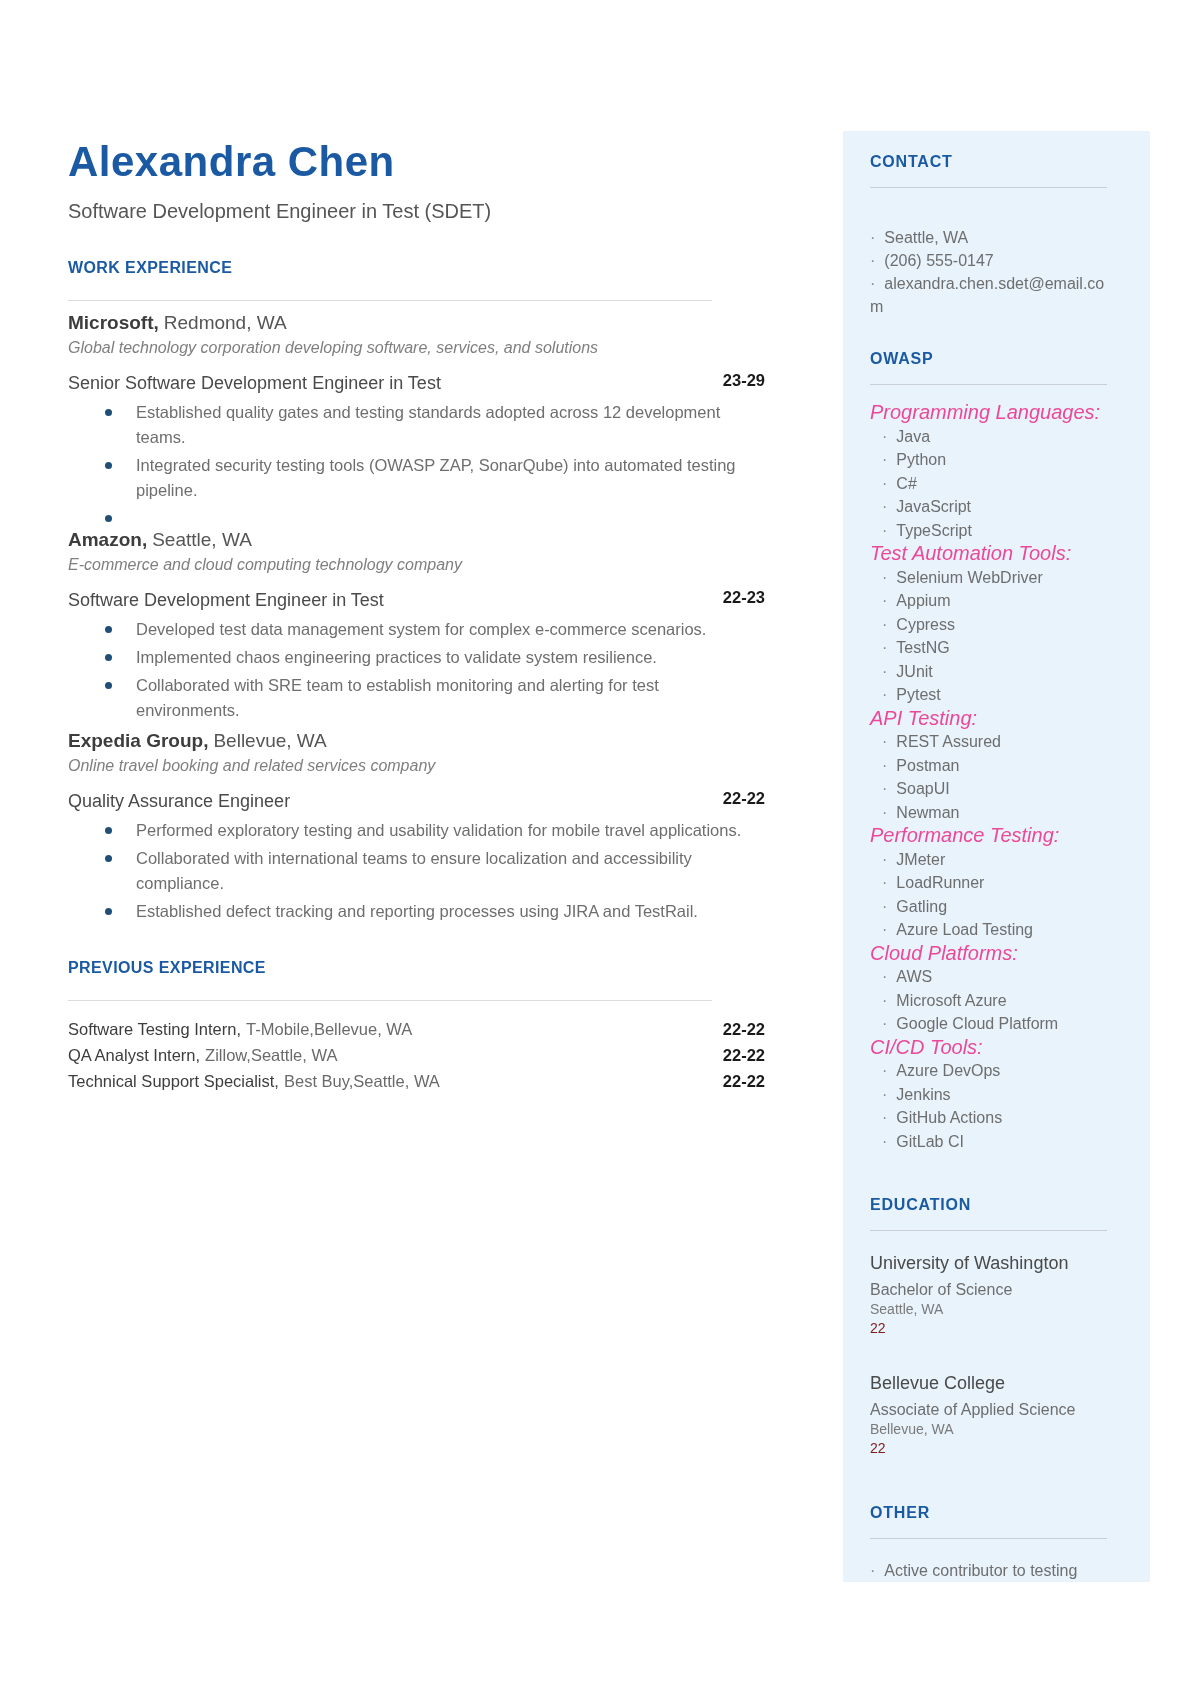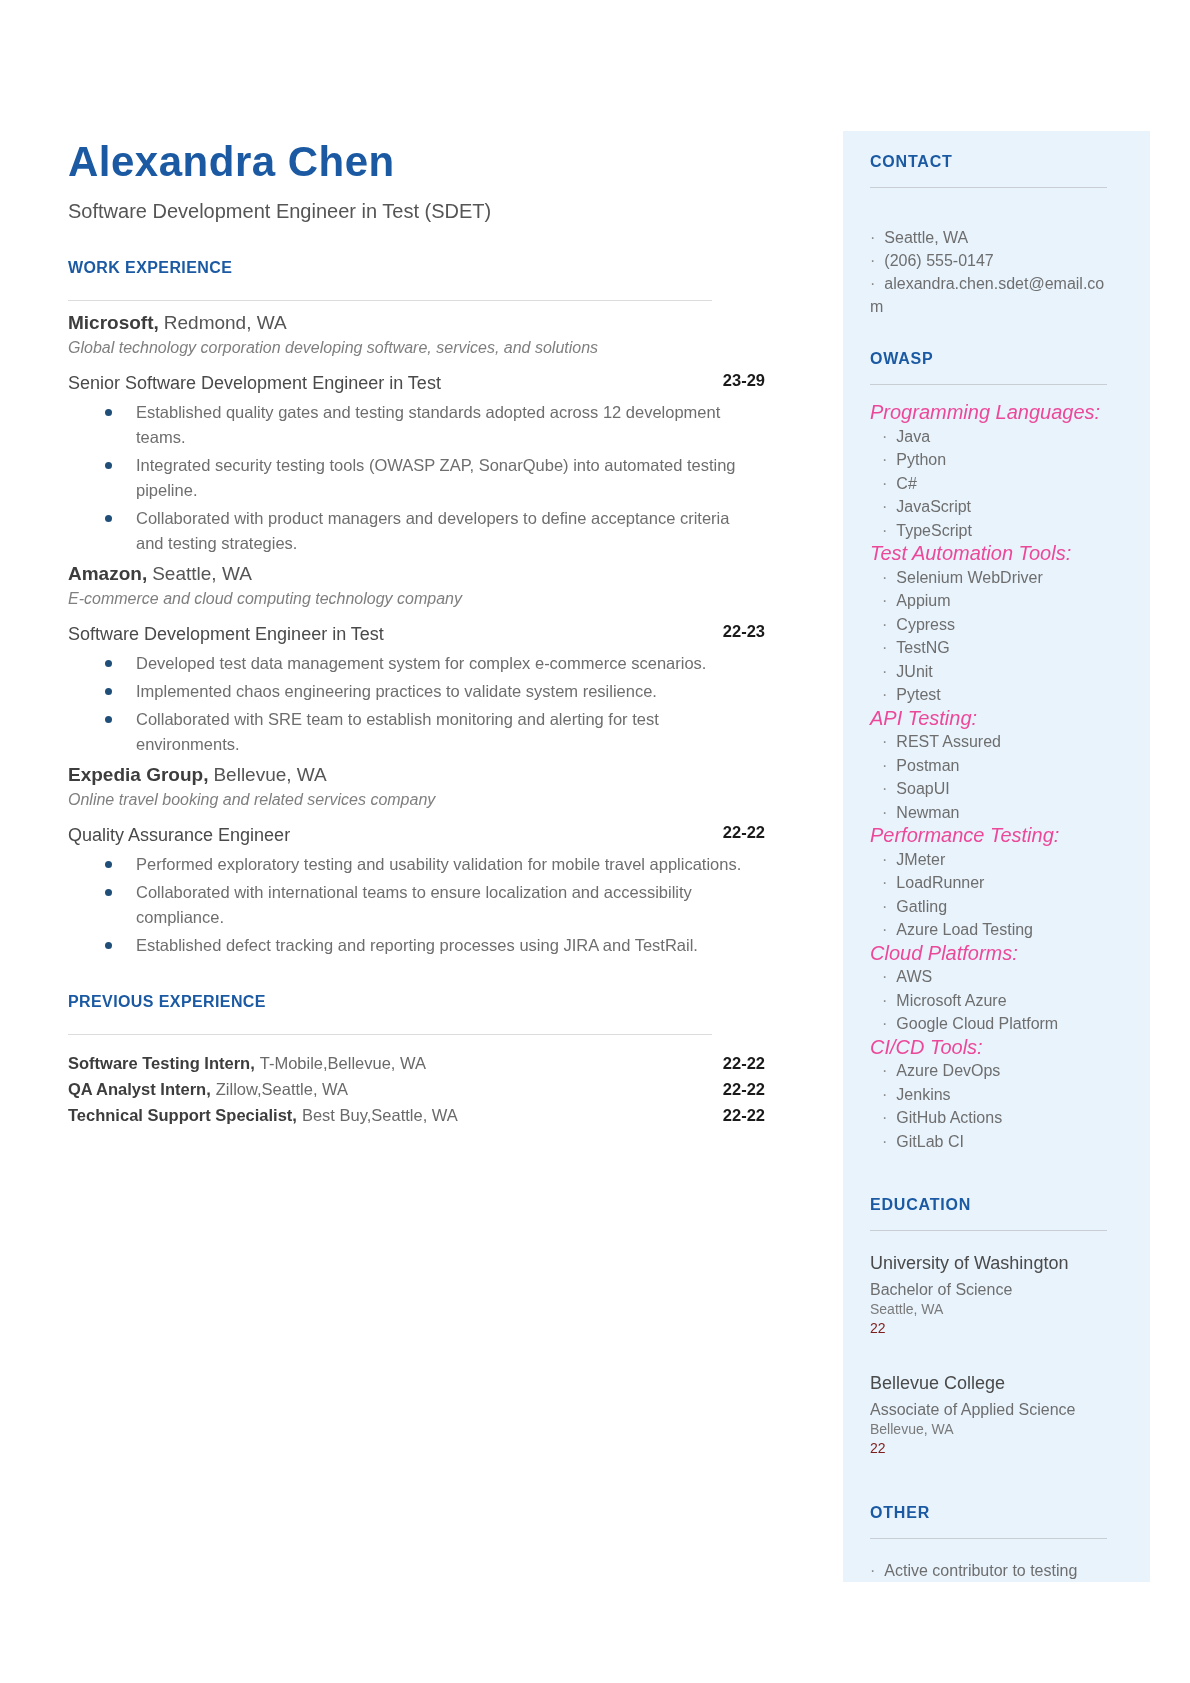--- a/index.html
+++ b/index.html
@@ -30,21 +30,21 @@
   .bullets{margin-bottom:2px;}
   .bullet-row{display:flex;align-items:flex-start;padding-left:37px;padding-right:22px;margin-bottom:3px;}
   .dot{
     flex:0 0 auto;width:7px;height:7px;border-radius:50%;
     background:var(--bullet-dot,#1f4e79);margin:9px 24px 0 0;
   }
   .bullet-text{font-size:16.5px;line-height:25px;color:#6e6e6e;}
   .prev-block{margin-top:34px;}
   hr.prev-hr{margin-bottom:15px;}
   .prev-row{display:flex;align-items:baseline;font-size:16.5px;line-height:26px;}
-  .prev-title{font-weight:700;color:#3d3d3d;margin-right:5px;white-space:nowrap;}
+  .prev-title{font-weight:400;color:#3d3d3d;margin-right:5px;white-space:nowrap;}
   .prev-company{color:#6a6a6a;}
   .prev-dates{margin-left:auto;font-weight:700;color:#1a1a1a;white-space:nowrap;}
   
   .sidebar{position:absolute;left:843px;top:131px;width:307px;}
   .sidebar-bg{position:absolute;left:0;top:0;width:307px;height:1451px;background:var(--sidebar-bg,#e8f3fc);}
   .sidebar-content{position:relative;padding:21px 40px 0 27px;}
   .side-heading{
     font-size:16px;line-height:19px;font-weight:700;letter-spacing:.8px;
     color:var(--accent-blue,#1b5aa3);
   }
@@ -93,21 +93,20 @@
             <span class="bullet-text">Established quality gates and testing standards adopted across 12 development teams.</span>
           </div>
 
           <div class="bullet-row">
             <span class="dot"></span>
             <span class="bullet-text">Integrated security testing tools (OWASP ZAP, SonarQube) into automated testing pipeline.</span>
           </div>
 
           <div class="bullet-row">
             <span class="dot"></span>
-            <span class="bullet-text">Collaborated with product managers and developers to define acceptance criteria and testing strategies.</span>
           </div>
         </div>
     </div>
 
     <div class="company">
       <div class="company-header">
         <span class="company-name">Amazon,</span><span class="company-loc">Seattle, WA</span>
       </div>
       <div class="company-desc">E-commerce and cloud computing technology company</div>
       <div class="role-row">

